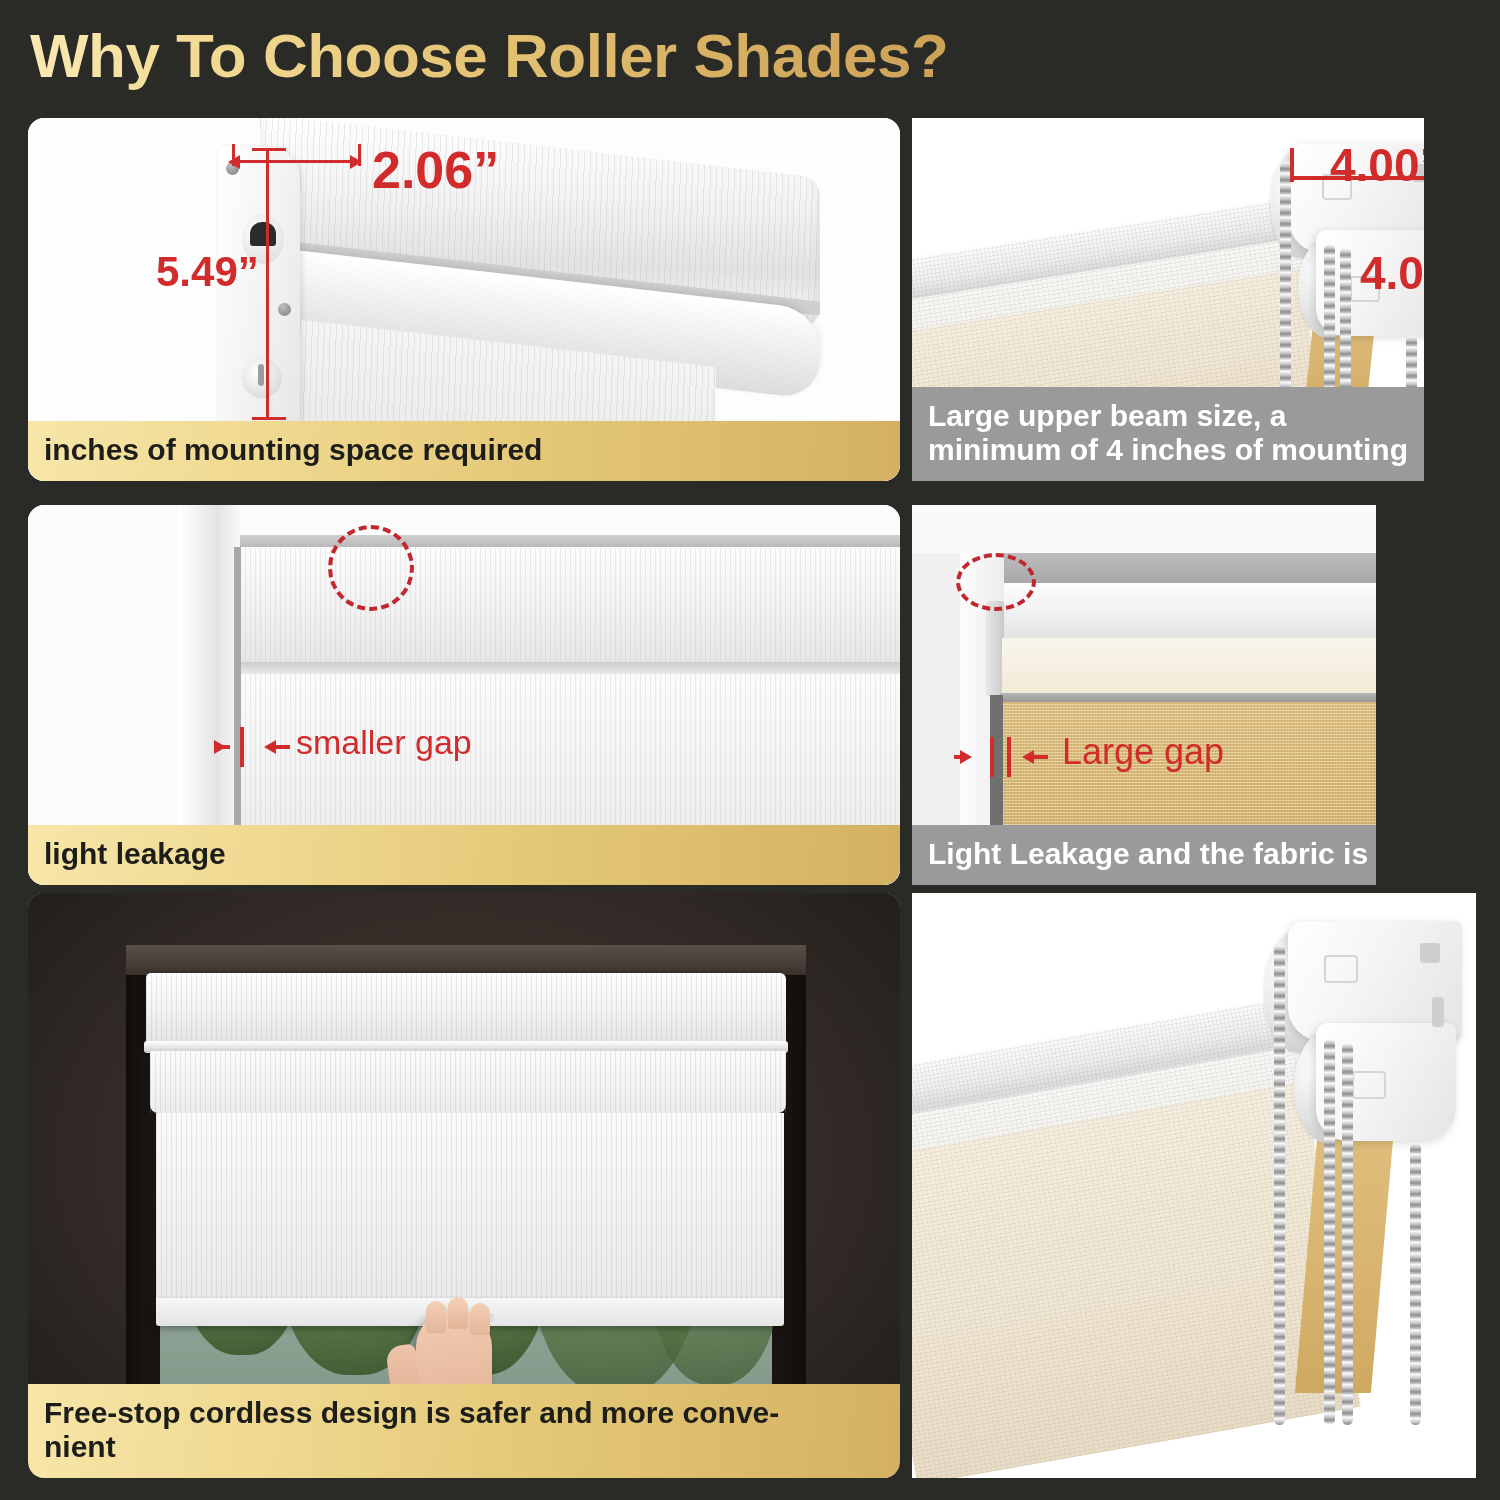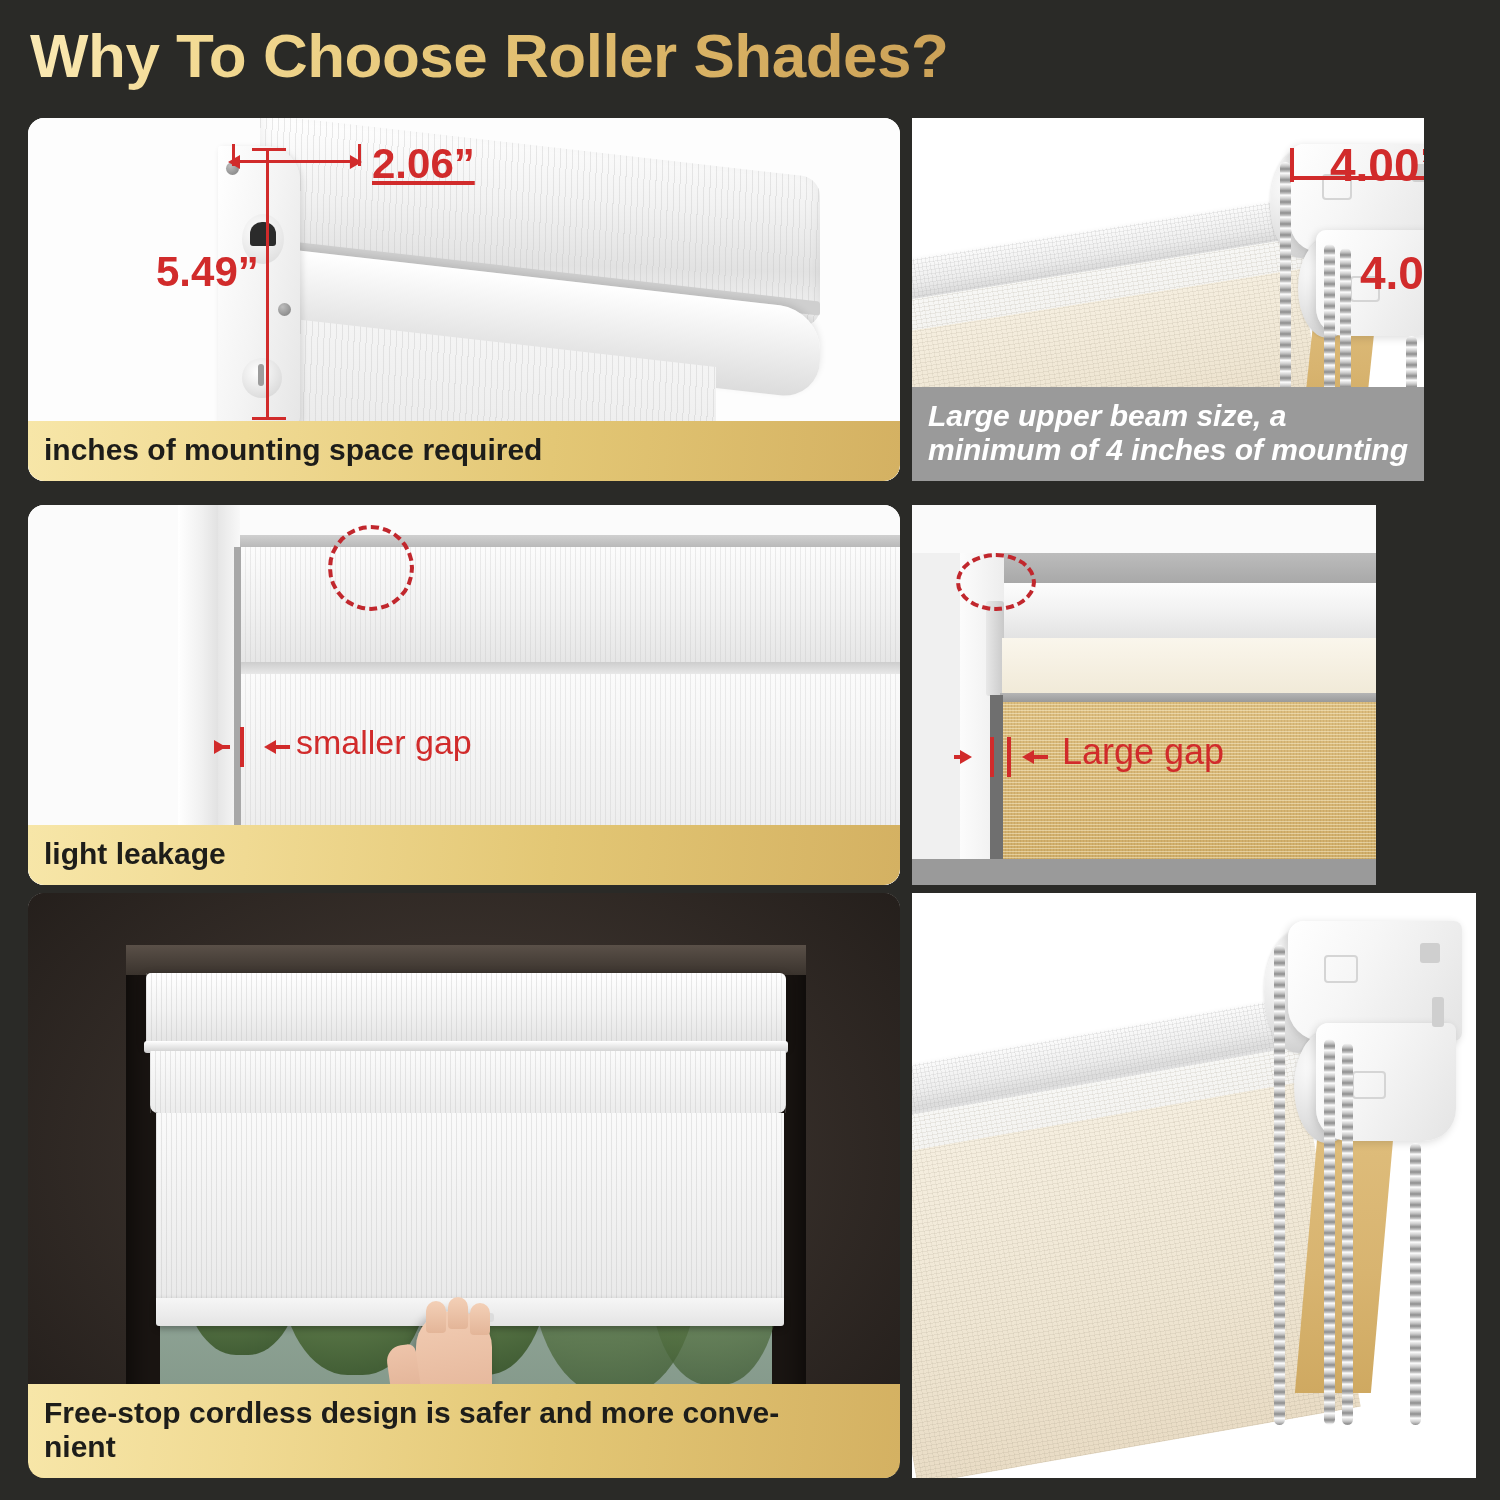--- a/index.html
+++ b/index.html
@@ -74,21 +74,20 @@
   }
   .caption.gold {
     background: linear-gradient(95deg, #F7E6A8 0%, #F0DA93 25%, #E3C775 60%, #D4B162 100%);
     color: #1d1d1a;
     border-bottom-left-radius: 16px;
     border-bottom-right-radius: 16px;
   }
   .caption.gray {
     background: #9a9a9a;
     color: #ffffff;
-    font-style: italic;
   }
   .caption .line { display: block; white-space: nowrap; }
 
   
 
   
   .v1-bg { position:absolute; inset:0; background:#fdfdfd; }
   .v1-body {
     position:absolute; left:232px; top:28px; width:560px; height:150px;
     background: linear-gradient(175deg,#ffffff 0%,#f2f2f2 40%,#e2e2e2 72%,#f6f6f6 100%);
@@ -410,21 +409,21 @@
         <div class="v1-knob"></div>
         <div class="v1-screw1"></div>
         <div class="v1-screw2"></div>
         <div class="v1-footknob"></div>
 
         <div class="dim-line" style="left:204px; top:42px; width:128px; height:3px;"></div>
         <div class="arrow-l" style="left:200px; top:37px;"></div>
         <div class="arrow-r" style="left:322px; top:37px;"></div>
         <div class="dim-line" style="left:204px; top:26px; width:3px; height:22px;"></div>
         <div class="dim-line" style="left:330px; top:26px; width:3px; height:22px;"></div>
-        <div class="dim-txt" style="left:344px; top:22px; font-size:42px;text-decoration:underline;">2.06”</div>
+        <div class="dim-txt" style="left:344px; top:22px; font-size:52px;">2.06”</div>
 
         <div class="dim-line" style="left:238px; top:30px; width:3px; height:272px;"></div>
         <div class="dim-line" style="left:224px; top:30px; width:34px; height:3px;"></div>
         <div class="dim-line" style="left:224px; top:299px; width:34px; height:3px;"></div>
         <div class="dim-txt" style="left:128px; top:130px; font-size:42px;">5.49”</div>
       </div>
       <div class="caption gold">
         <span class="line">inches of mounting space required</span>
       </div>
     </div>
@@ -522,20 +521,21 @@
 
         <div class="gap-mark" style="left:78px; top:232px; width:4px; height:40px;"></div>
         <div class="gap-mark" style="left:95px; top:232px; width:4px; height:40px;"></div>
         <div class="arrow-r" style="left:48px; top:245px;"></div>
         <div class="gap-mark" style="left:42px; top:250px; width:14px; height:4px;"></div>
         <div class="arrow-l" style="left:110px; top:245px;"></div>
         <div class="gap-mark" style="left:122px; top:250px; width:14px; height:4px;"></div>
         <div class="dim-txt" style="left:150px; top:226px; font-size:36px; font-weight:normal;">Large gap</div>
       </div>
       <div class="caption gray">
+        <span class="line">Light Leakage and the fabric is</span>
       </div>
     </div>
 
     <div class="panel good p-r3l">
       <div class="photo">
         <div class="w-room"></div>
         <div class="w-wall"></div>
         <div class="w-reveal"></div>
         <div class="w-glass">
           <div class="w-sky"></div>

